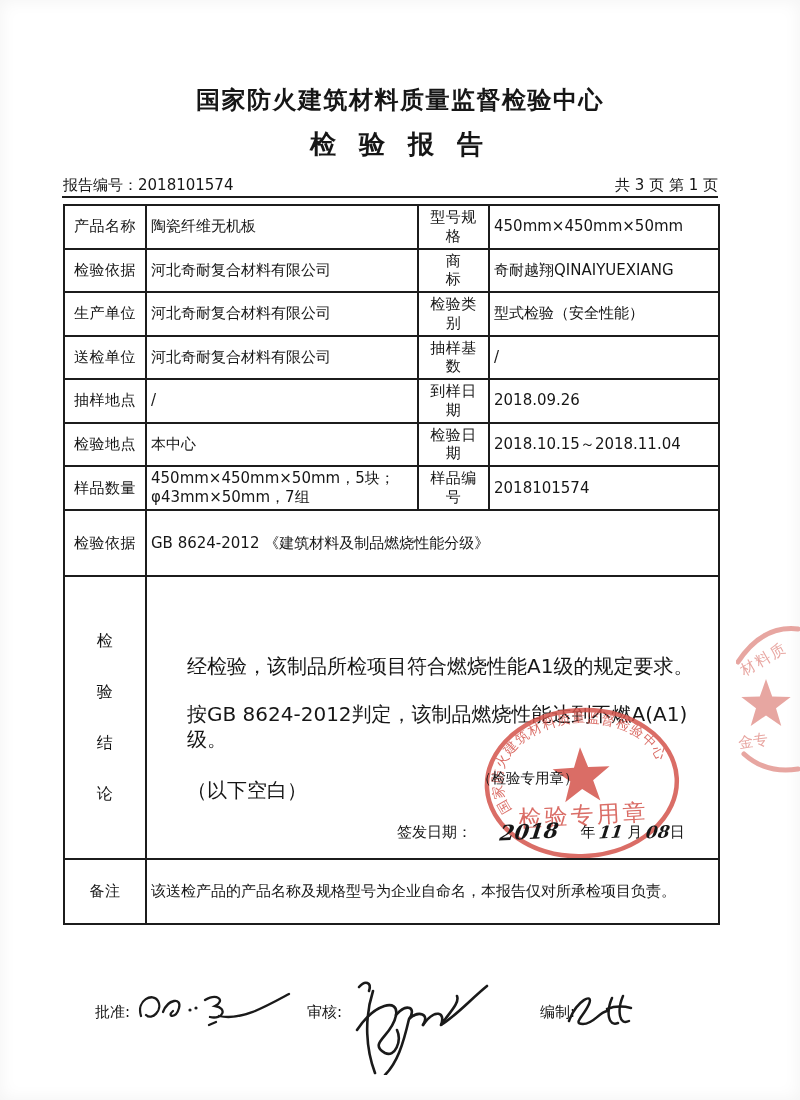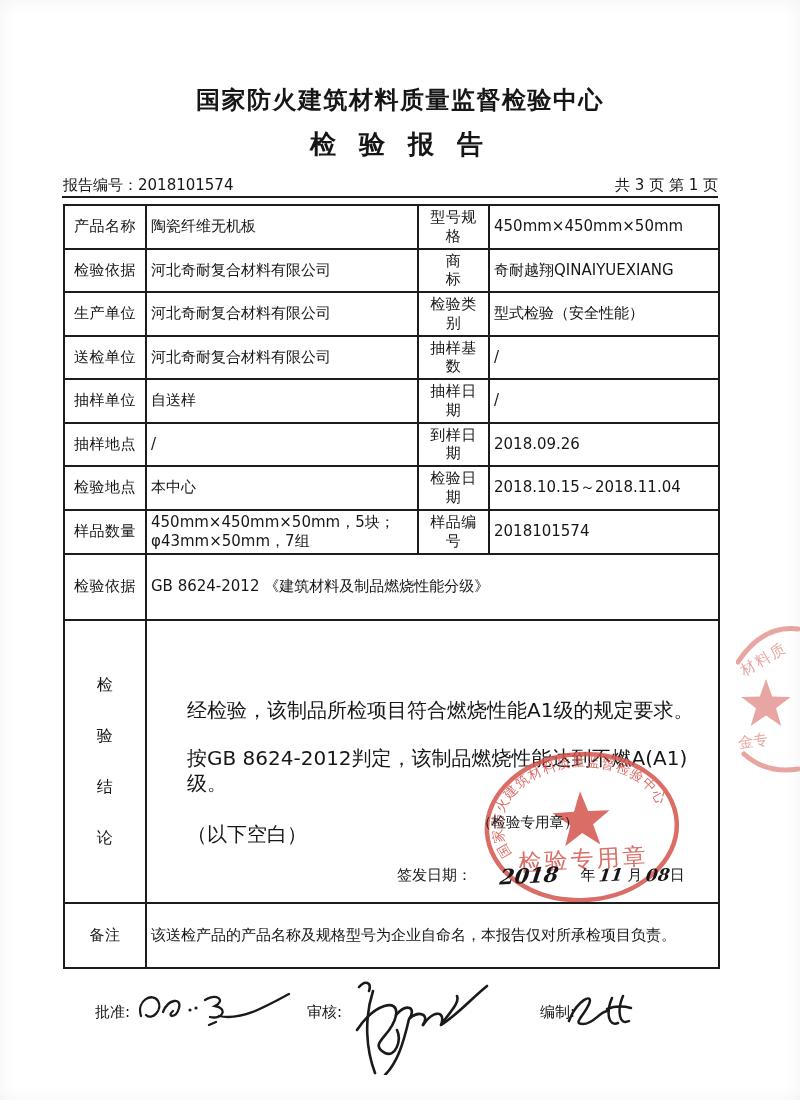--- a/index.html
+++ b/index.html
@@ -98,26 +98,20 @@
     <tr style="height:40px">
       <td class="lab">生产单位</td>
       <td class="val">河北奇耐复合材料有限公司</td>
       <td class="lab">检验类别</td>
       <td class="val">型式检验（安全性能）</td>
     </tr>
     <tr style="height:39px">
       <td class="lab">送检单位</td>
       <td class="val">河北奇耐复合材料有限公司</td>
       <td class="lab">抽样基数</td>
-      <td class="val">/</td>
-    </tr>
-    <tr style="height:40px">
-      <td class="lab">抽样单位</td>
-      <td class="val">自送样</td>
-      <td class="lab">抽样日期</td>
       <td class="val">/</td>
     </tr>
     <tr style="height:42px">
       <td class="lab">抽样地点</td>
       <td class="val">/</td>
       <td class="lab">到样日期</td>
       <td class="val">2018.09.26</td>
     </tr>
     <tr style="height:35px">
       <td class="lab">检验地点</td>

